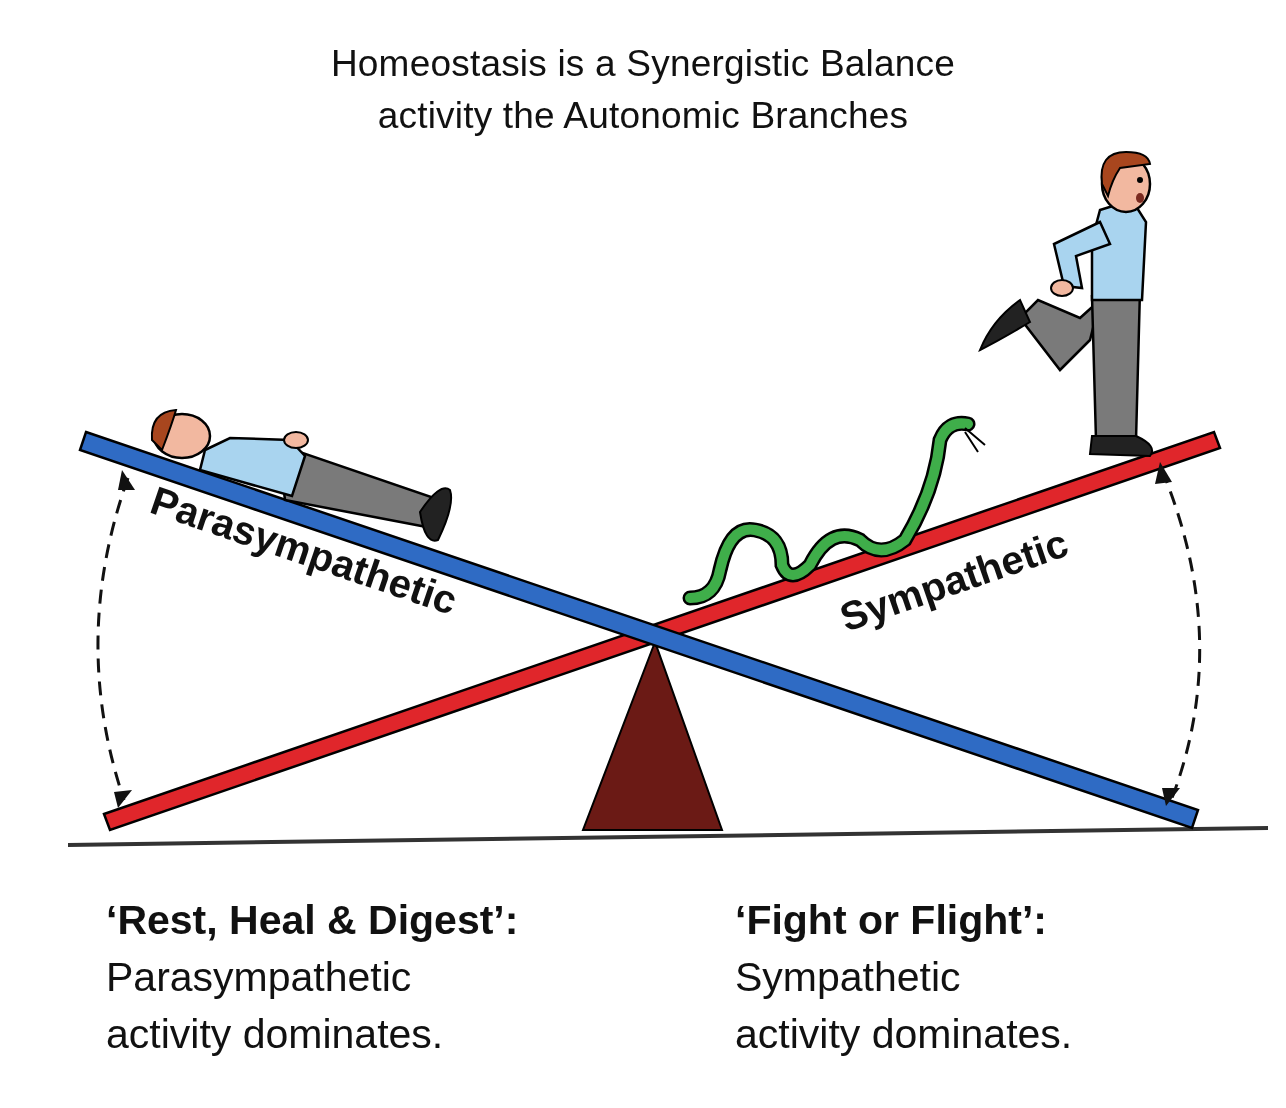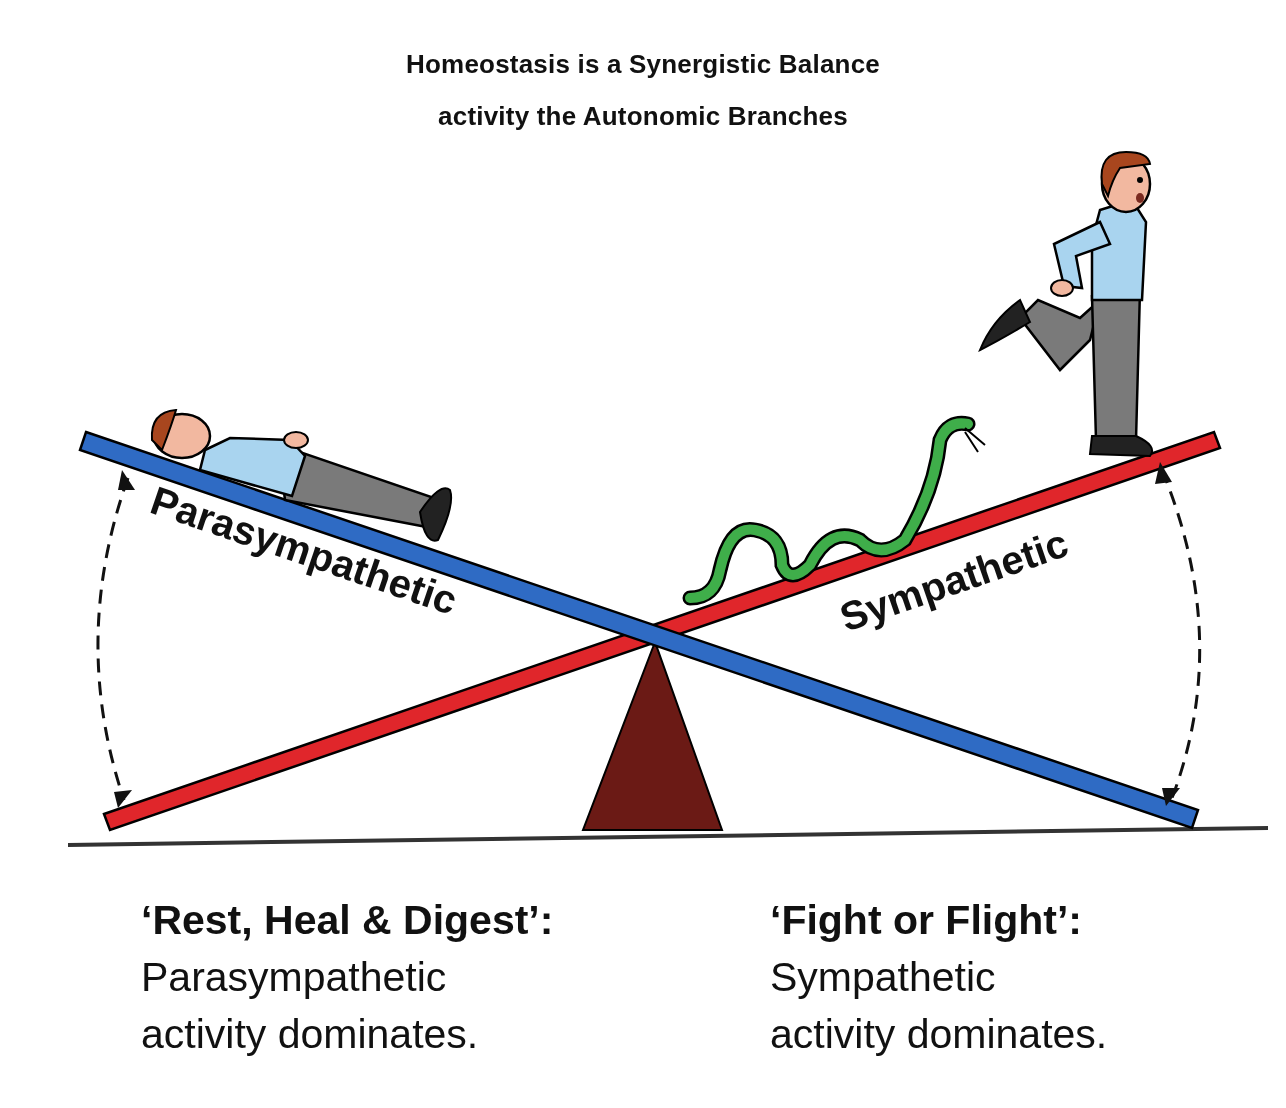--- a/index.html
+++ b/index.html
@@ -1,21 +1,21 @@
 <!DOCTYPE html>
 <html><head>
 <meta charset="utf-8">
 <style>
   html,body{margin:0;padding:0;background:#ffffff;}
   body{width:1286px;height:1108px;position:relative;overflow:hidden;font-family:"Liberation Sans",sans-serif;color:#111;}
-  .title{position:absolute;left:0;top:38px;width:1286px;text-align:center;font-weight:bold;font-size:26px;line-height:52px;letter-spacing:0.2px;}
+  .title{position:absolute;left:0;top:38px;width:1286px;text-align:center;font-weight:normal;font-size:37px;line-height:52px;letter-spacing:0.2px;}
   svg.scene{position:absolute;left:0;top:0;}
   .caption{position:absolute;font-size:41px;line-height:57px;}
   .caption .head{font-weight:bold;display:block;}
-  .caption span{display:block;margin-left:35px;}
+  .caption span{display:block;}
   .cap-left{left:106px;top:892px;}
   .cap-right{left:735px;top:892px;}
 </style>
 </head>
 <body>
 
 <div class="title">
   <div>Homeostasis is a Synergistic Balance</div>
   <div>activity the Autonomic Branches</div>
 </div>

